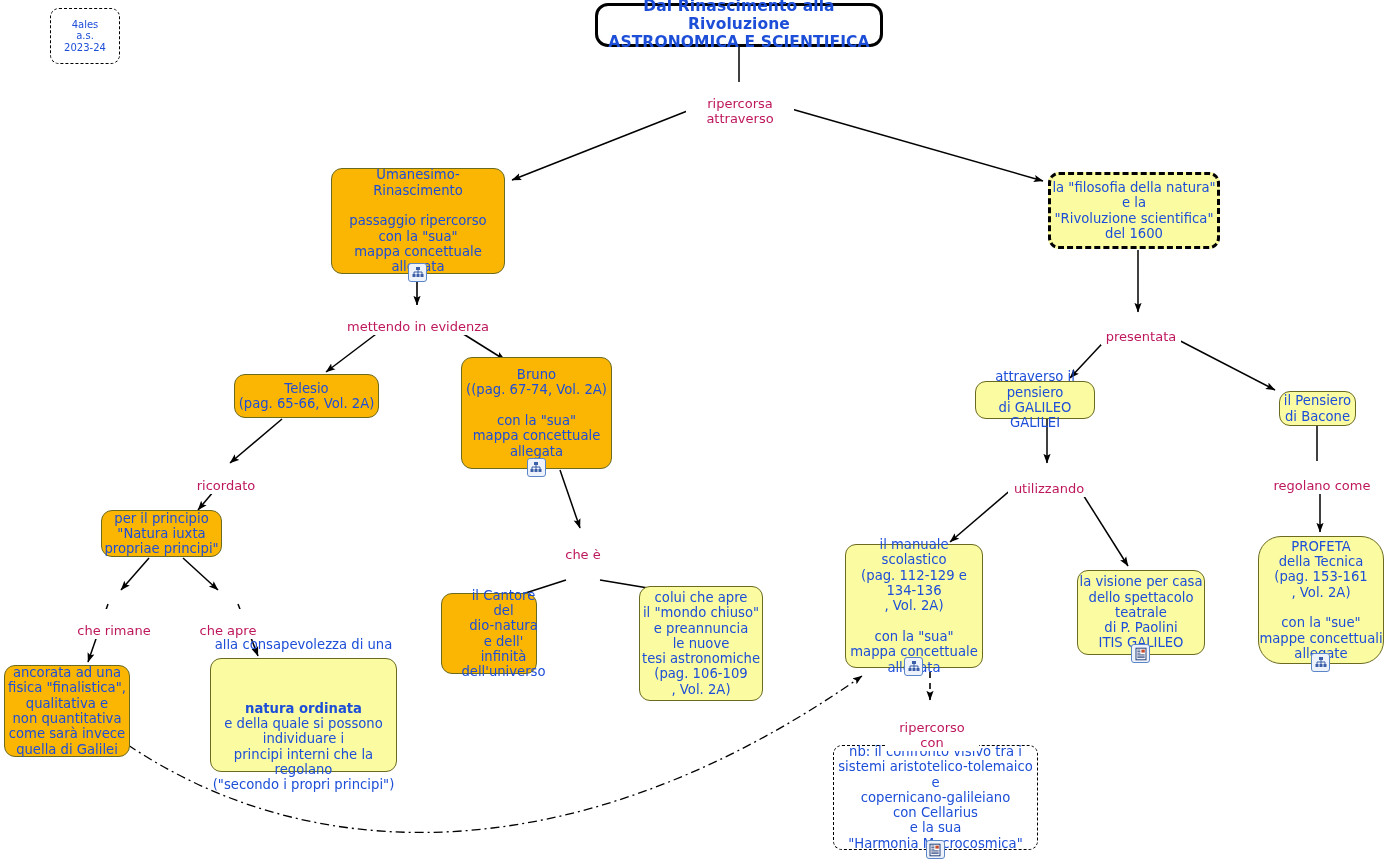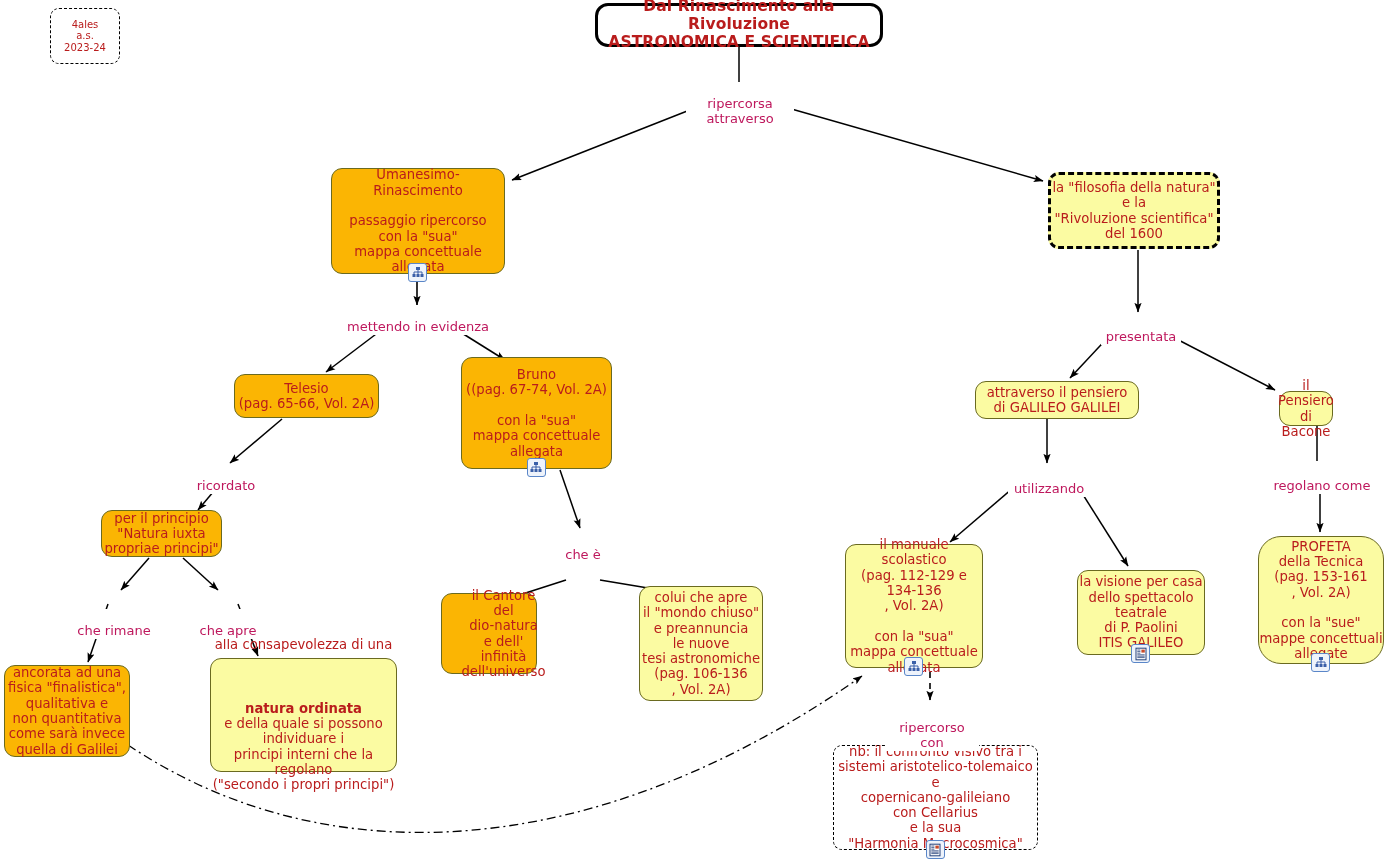--- a/index.html
+++ b/index.html
@@ -26,21 +26,21 @@
   }
   .node {
     position: absolute;
     box-sizing: border-box;
     display: flex;
     flex-direction: column;
     align-items: center;
     justify-content: center;
     text-align: center;
     line-height: 1.16;
-    color: #b91c1c;
+    color: #1d4ed8;
     white-space: pre-line;
   }
   .node .txt { display: block; white-space: pre-line; }
 
   
   .n-title {
     background: #ffffff;
     border: 3px solid #000000;
     border-radius: 13px;
     font-weight: bold;
@@ -254,30 +254,30 @@
 e dell' infinità
 dell'universo</span>
   </div>
 
   <div class="node n-yellow" style="left:639px; top:586px; width:124px; height:115px;">
     <span class="txt">colui che apre
 il "mondo chiuso"
 e preannuncia
 le nuove
 tesi astronomiche
-(pag. 106-136
+(pag. 106-109
 , Vol. 2A)</span>
   </div>
 
-  <div class="node n-yellow" style="left:975px; top:381px; width:164px; height:38px;">
+  <div class="node n-yellow" style="left:975px; top:381px; width:120px; height:38px;">
     <span class="txt">attraverso il pensiero
 di GALILEO GALILEI</span>
   </div>
 
-  <div class="node n-yellow" style="left:1279px; top:391px; width:54px; height:35px;">
+  <div class="node n-yellow" style="left:1279px; top:391px; width:77px; height:35px;">
     <span class="txt">il Pensiero
 di Bacone</span>
   </div>
 
   <div class="node n-yellow" style="left:845px; top:544px; width:138px; height:124px;">
     <span class="txt">il manuale scolastico
 (pag. 112-129 e 134-136
 , Vol. 2A)
 
 con la "sua"

